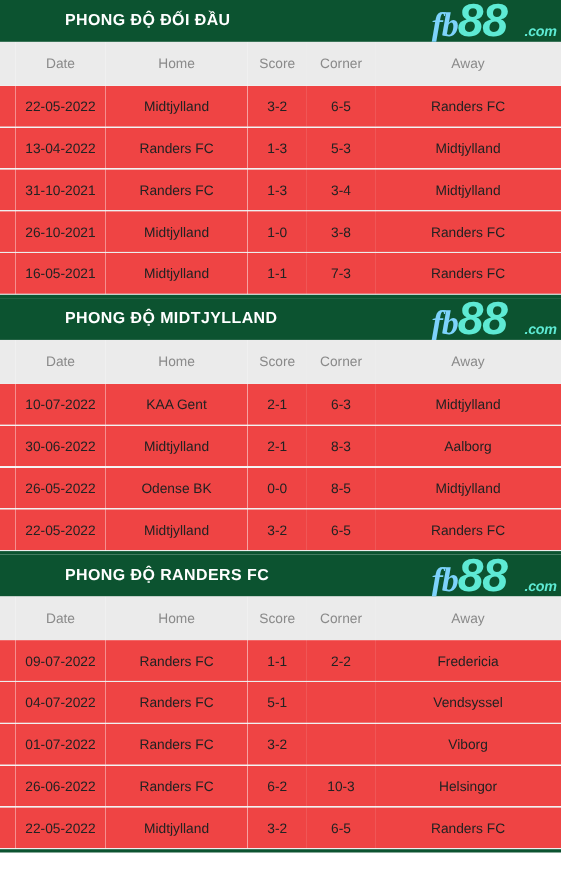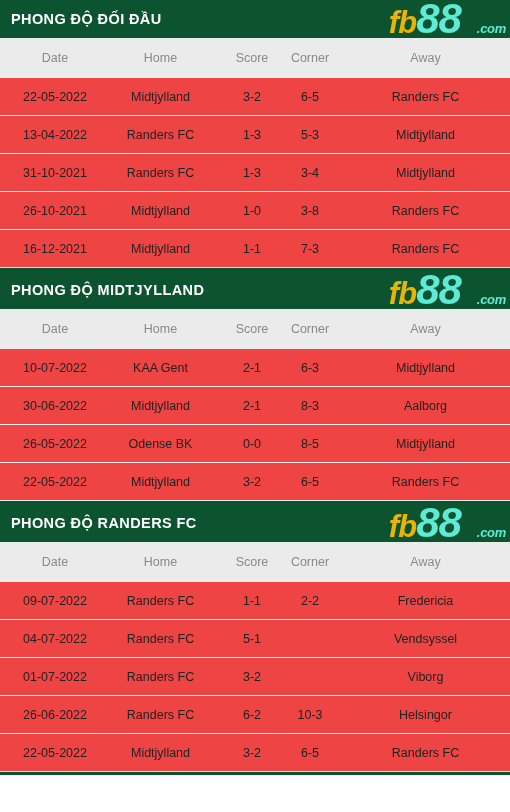--- a/index.html
+++ b/index.html
@@ -20,20 +20,21 @@
   }
 
   
   .section-header {
     position: relative;
     height: 38px;
     background: #0c5330;
     display: flex;
     align-items: center;
     overflow: hidden;
+    padding-left: 48px;
   }
   .section-title {
     color: #ffffff;
     font-size: 14.5px;
     font-weight: bold;
     letter-spacing: 0.4px;
     padding-left: 11px;
     white-space: nowrap;
     text-transform: uppercase;
   }
@@ -43,23 +44,24 @@
     top: 50%;
     transform: translateY(-50%);
     display: flex;
     align-items: baseline;
     font-style: italic;
     font-weight: bold;
     line-height: 1;
     white-space: nowrap;
   }
   .brand-fb {
-    color: #eab308;
+    color: #7dd3fc;
     font-size: 31px;
     letter-spacing: -1px;
+    font-family: Liberation Serif, serif;
   }
   .brand-88 {
     color: #5eead4;
     font-size: 42px;
     letter-spacing: -1px;
     font-style: italic;
   }
   .brand-com {
     color: #5eead4;
     font-size: 13px;
@@ -181,21 +183,21 @@
           <tr>
             <td></td>
             <td class="td-date">26-10-2021</td>
             <td class="td-home team-mid">Midtjylland</td>
             <td class="td-score">1-0</td>
             <td class="td-corner">3-8</td>
             <td class="td-away team-ran">Randers FC</td>
           </tr>
           <tr>
             <td></td>
-            <td class="td-date">16-12-2021</td>
+            <td class="td-date">16-05-2021</td>
             <td class="td-home team-mid">Midtjylland</td>
             <td class="td-score">1-1</td>
             <td class="td-corner">7-3</td>
             <td class="td-away team-ran">Randers FC</td>
           </tr>
         </tbody>
       </table>
       <div class="table-footline"></div>
     </div>
     <div class="panel">

